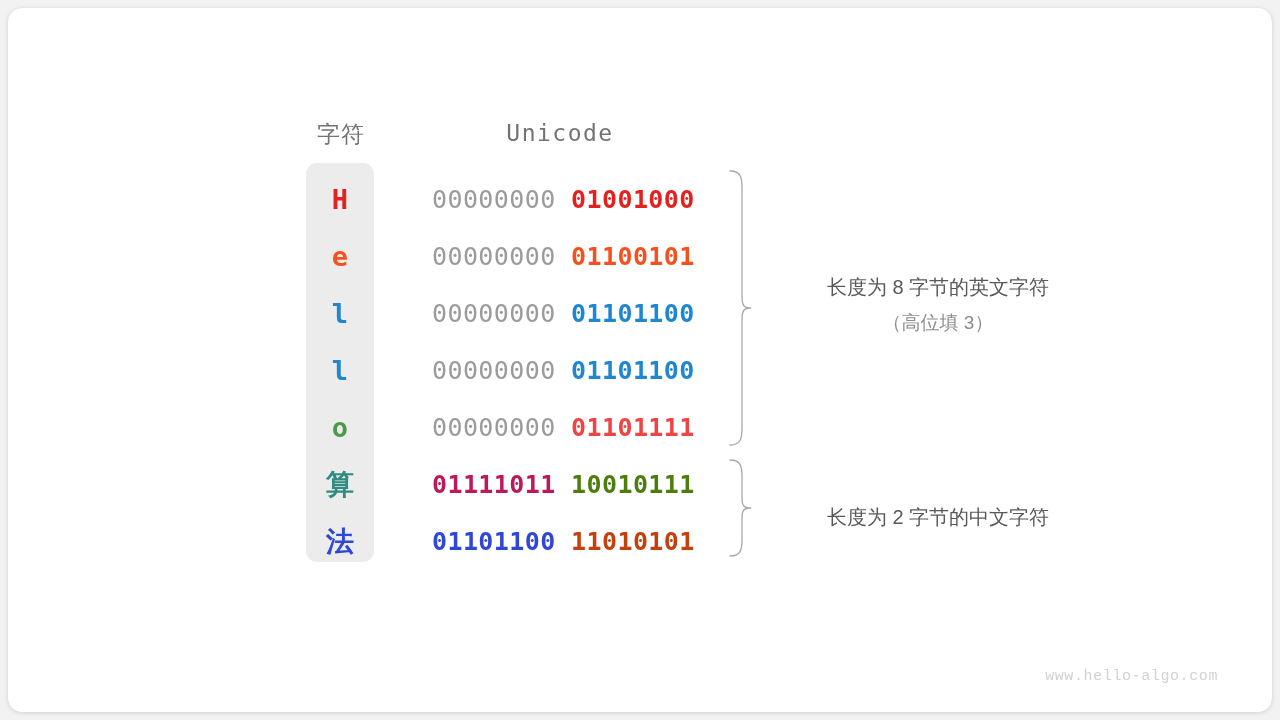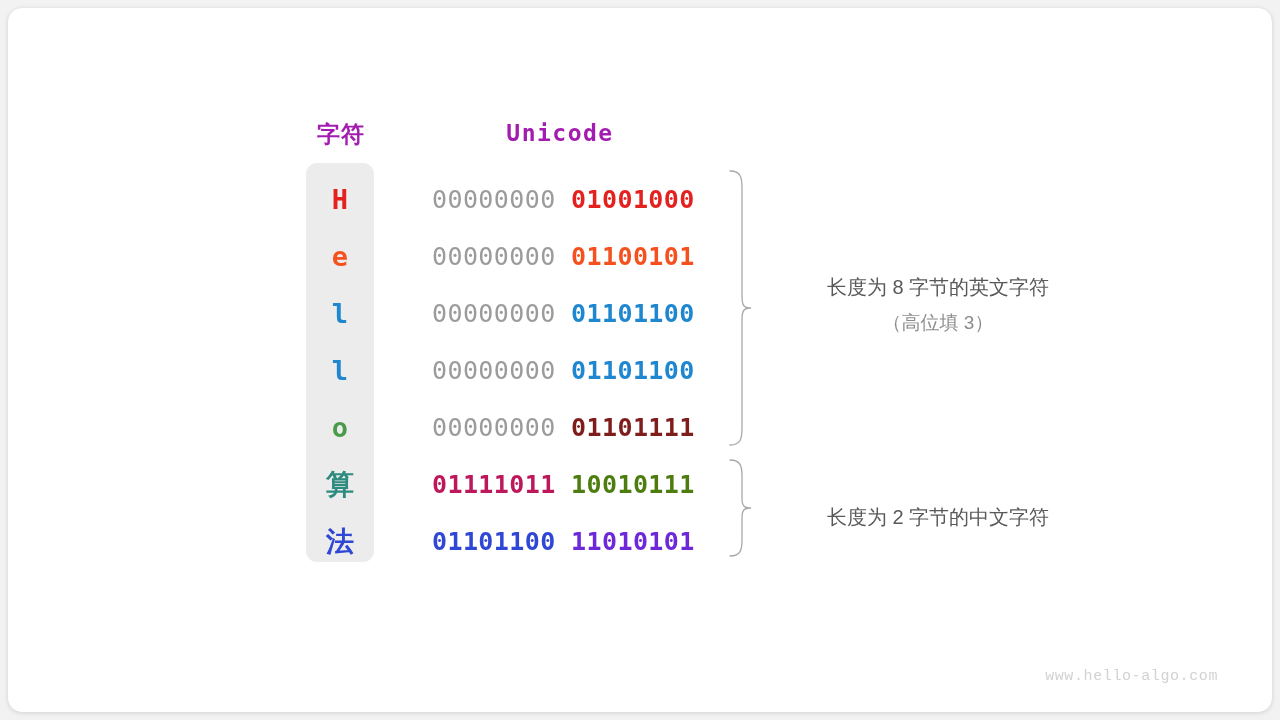--- a/index.html
+++ b/index.html
@@ -32,22 +32,22 @@
   #stage {
     position: absolute;
     left: 0; top: 0;
     width: 1264px;
     height: 704px;
   }
 
   
   .col-header {
     position: absolute;
-    font-weight: bold;
-    color: #a21caf;
+    font-weight: normal;
+    color: #737373;
     white-space: nowrap;
   }
   #hdr-char {
     left: 298px;
     top: 111px;
     width: 70px;
     text-align: center;
     font-size: 23px;
     letter-spacing: 1px;
   }
@@ -181,29 +181,29 @@
         <div class="row" style="top: 277px;">
           <div class="glyph" style="color: rgb(31, 134, 208);">l</div>
           <div class="bits"><span class="hi">00000000</span> <span class="lo" style="color: rgb(31, 134, 208);">01101100</span></div>
         </div>
         <div class="row" style="top: 334px;">
           <div class="glyph" style="color: rgb(31, 134, 208);">l</div>
           <div class="bits"><span class="hi">00000000</span> <span class="lo" style="color: rgb(31, 134, 208);">01101100</span></div>
         </div>
         <div class="row" style="top: 391px;">
           <div class="glyph" style="color: rgb(74, 154, 74);">o</div>
-          <div class="bits"><span class="hi">00000000</span> <span class="lo" style="color: #7f1d1d;">01101111</span></div>
+          <div class="bits"><span class="hi">00000000</span> <span class="lo" style="color: #ef4444;">01101111</span></div>
         </div>
         <div class="row" style="top: 448px;">
           <div class="glyph cjk" style="color: rgb(46, 139, 127);">算</div>
           <div class="bits"><span class="both" style="color: #be185d;">01111011</span> <span class="lo" style="color: #4d7c0f;">10010111</span></div>
         </div>
         <div class="row" style="top: 505px;">
           <div class="glyph cjk" style="color: rgb(47, 71, 212);">法</div>
-          <div class="bits"><span class="both" style="color: rgb(47, 71, 212);">01101100</span> <span class="lo" style="color: #6d28d9;">11010101</span></div>
+          <div class="bits"><span class="both" style="color: rgb(47, 71, 212);">01101100</span> <span class="lo" style="color: #c2410c;">11010101</span></div>
         </div>
       </div>
 
     <svg id="braces" viewBox="0 0 1264 704" xmlns="http://www.w3.org/2000/svg">
 
       <path fill="none" stroke="#a8a8a8" stroke-width="1.3" stroke-linecap="round" d="M 722 163
                C 733 163, 734 170, 734 180
                L 734 288
                C 734 298, 736 300, 743 300
                C 736 300, 734 302, 734 312

